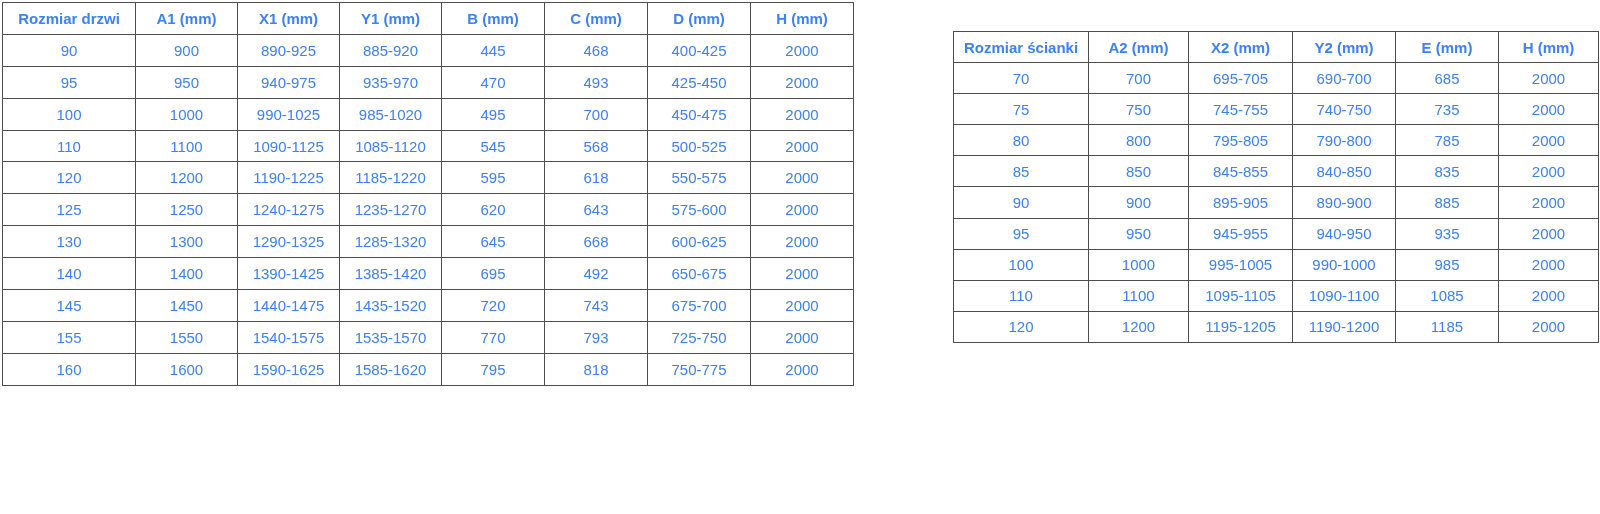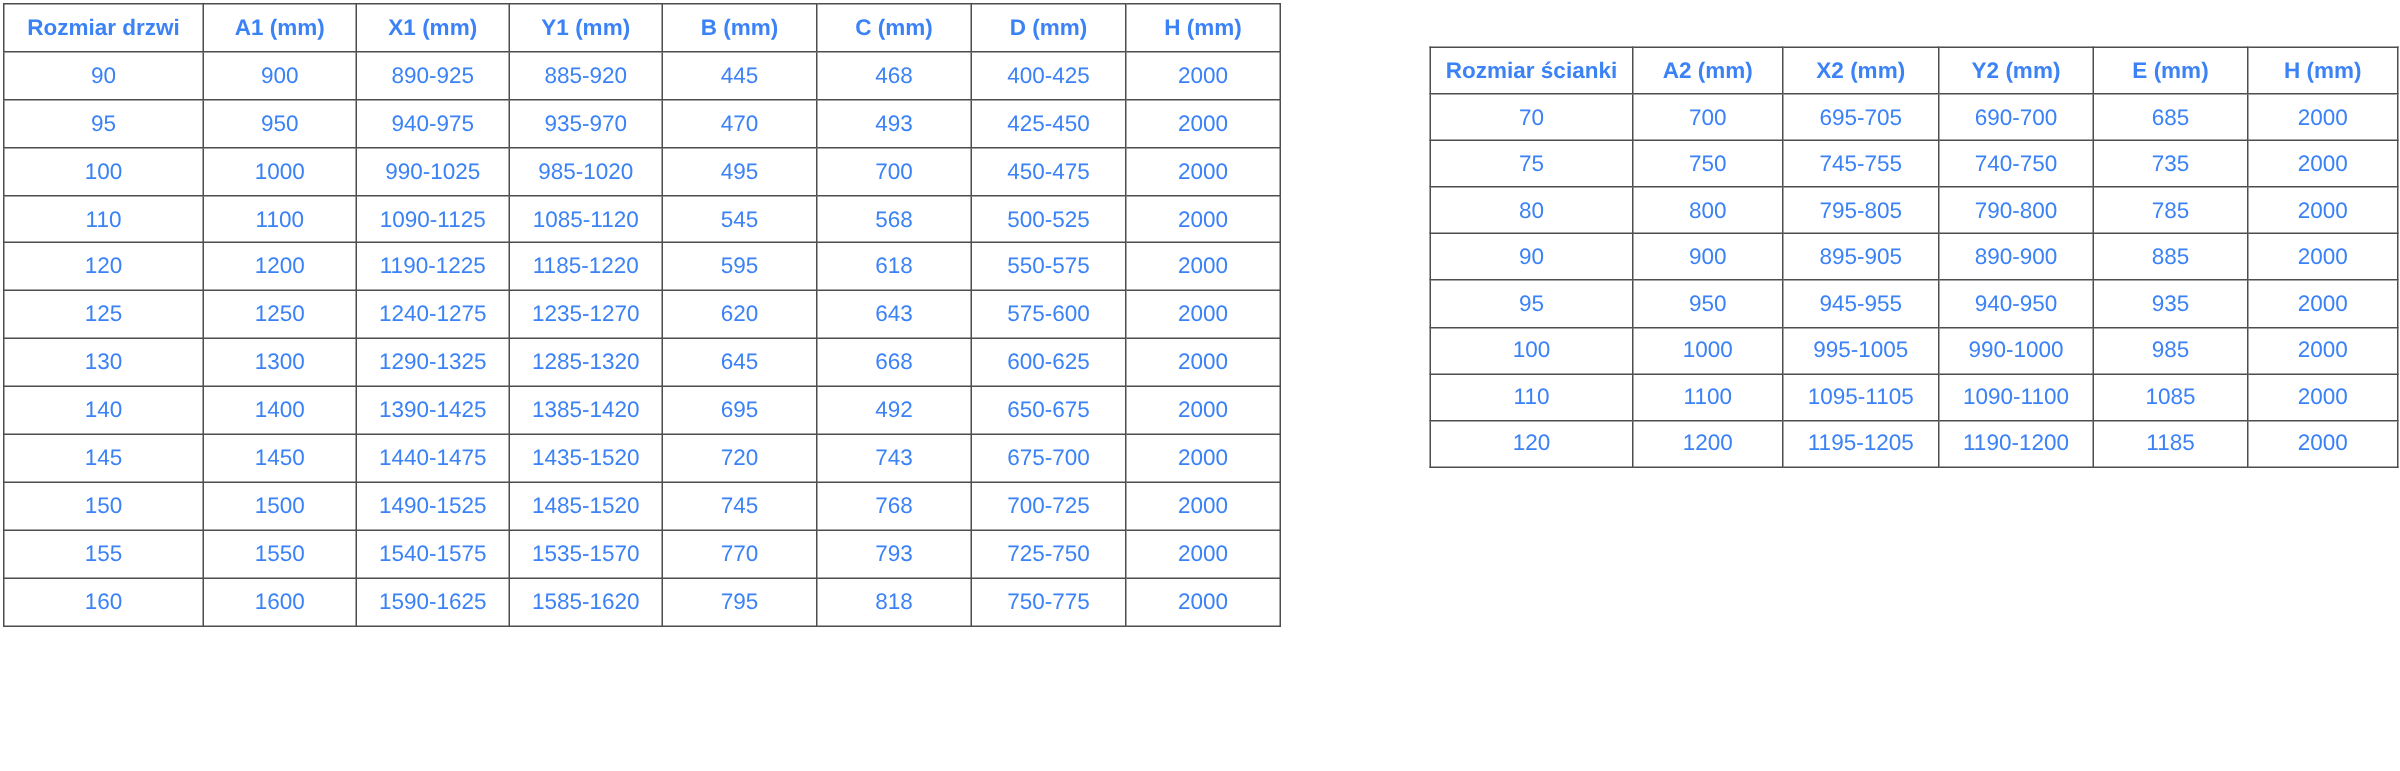--- a/index.html
+++ b/index.html
@@ -146,30 +146,20 @@
           <td>145</td>
           <td>1450</td>
           <td>1440-1475</td>
           <td>1435-1520</td>
           <td>720</td>
           <td>743</td>
           <td>675-700</td>
           <td>2000</td>
         </tr>
         <tr>
-          <td>150</td>
-          <td>1500</td>
-          <td>1490-1525</td>
-          <td>1485-1520</td>
-          <td>745</td>
-          <td>768</td>
-          <td>700-725</td>
-          <td>2000</td>
-        </tr>
-        <tr>
           <td>155</td>
           <td>1550</td>
           <td>1540-1575</td>
           <td>1535-1570</td>
           <td>770</td>
           <td>793</td>
           <td>725-750</td>
           <td>2000</td>
         </tr>
         <tr>
@@ -223,20 +213,28 @@
         </tr>
         <tr>
           <td>80</td>
           <td>800</td>
           <td>795-805</td>
           <td>790-800</td>
           <td>785</td>
           <td>2000</td>
         </tr>
         <tr>
+          <td>85</td>
+          <td>850</td>
+          <td>845-855</td>
+          <td>840-850</td>
+          <td>835</td>
+          <td>2000</td>
+        </tr>
+        <tr>
           <td>90</td>
           <td>900</td>
           <td>895-905</td>
           <td>890-900</td>
           <td>885</td>
           <td>2000</td>
         </tr>
         <tr>
           <td>95</td>
           <td>950</td>

